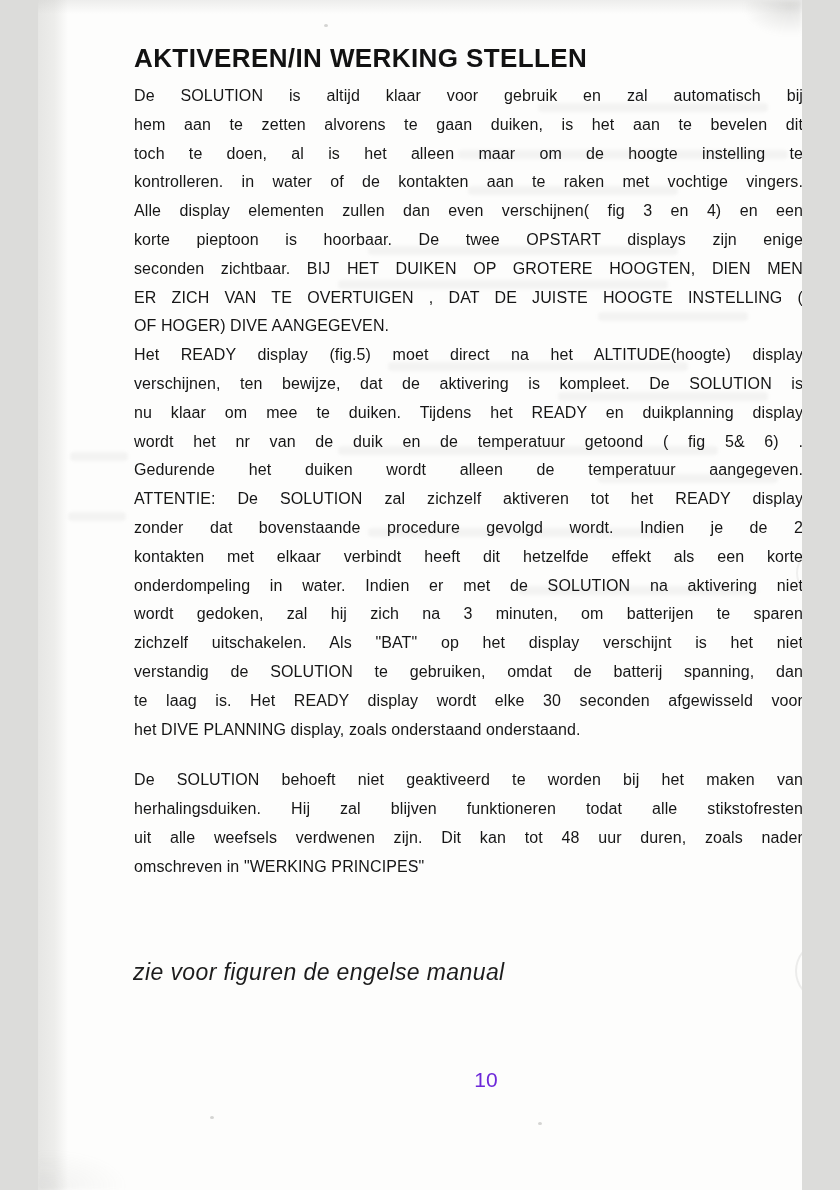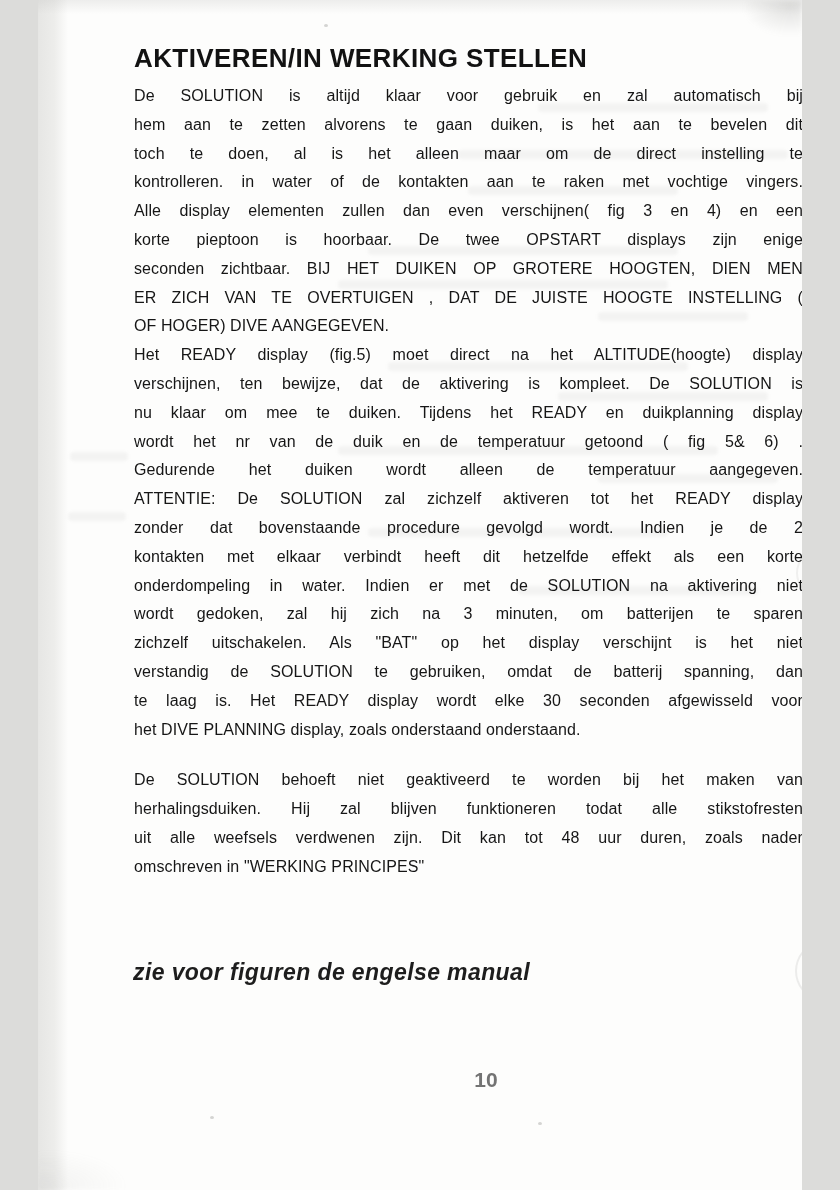--- a/index.html
+++ b/index.html
@@ -30,25 +30,25 @@
   .bodytext{position:absolute;left:96px;top:82px;width:669px;}
   .para{margin:0;}
   .para.gap{margin-top:22px;}
   .line{
     font-size:16px;font-weight:400;line-height:28.8px;letter-spacing:0.1px;
     text-align:justify;text-align-last:justify;white-space:normal;color:#161616;
   }
   .line.end{text-align-last:left;}
   .footnote{
     position:absolute;left:95px;top:959px;width:520px;
-    font-size:23px;font-style:italic;font-weight:700;letter-spacing:0.4px;color:#1d1d1d;
+    font-size:23px;font-style:italic;font-weight:400;letter-spacing:0.4px;color:#1d1d1d;
   }
   .pagenum{
     position:absolute;left:408px;top:1068px;width:80px;text-align:center;
-    font-size:21px;font-weight:700;color:#737373;
+    font-size:21px;font-weight:400;color:#6d28d9;
   }
 </style>
 </head>
 <body>
 
 <div class="page">
 
   <i class="edge-left"></i>
   <i class="edge-top"></i>
   <i class="corner-tr"></i>
@@ -84,21 +84,21 @@
   <i class="speck" style="left:500px;top:1122px;"></i>
   <i class="speck" style="left:286px;top:24px;"></i>
 
   <h1 class="title">AKTIVEREN/IN WERKING STELLEN</h1>
 
   <div class="bodytext">
 
     <div class="para">
       <div class="line">De SOLUTION is altijd klaar voor gebruik en zal automatisch bij</div>
       <div class="line">hem aan te zetten alvorens te gaan duiken, is het aan te bevelen dit</div>
-      <div class="line">toch te doen, al is het alleen maar om de direct instelling te</div>
+      <div class="line">toch te doen, al is het alleen maar om de hoogte instelling te</div>
       <div class="line">kontrolleren. in water of de kontakten aan te raken met vochtige vingers.</div>
       <div class="line">Alle display elementen zullen dan even verschijnen( fig 3 en 4) en een</div>
       <div class="line">korte pieptoon is hoorbaar. De twee OPSTART displays zijn enige</div>
       <div class="line">seconden zichtbaar. BIJ HET DUIKEN OP GROTERE HOOGTEN, DIEN MEN</div>
       <div class="line">ER ZICH VAN TE OVERTUIGEN , DAT DE JUISTE HOOGTE INSTELLING (</div>
       <div class="line end">OF HOGER) DIVE AANGEGEVEN.</div>
     </div>
 
     <div class="para">
       <div class="line">Het READY display (fig.5) moet direct na het ALTITUDE(hoogte) display</div>

